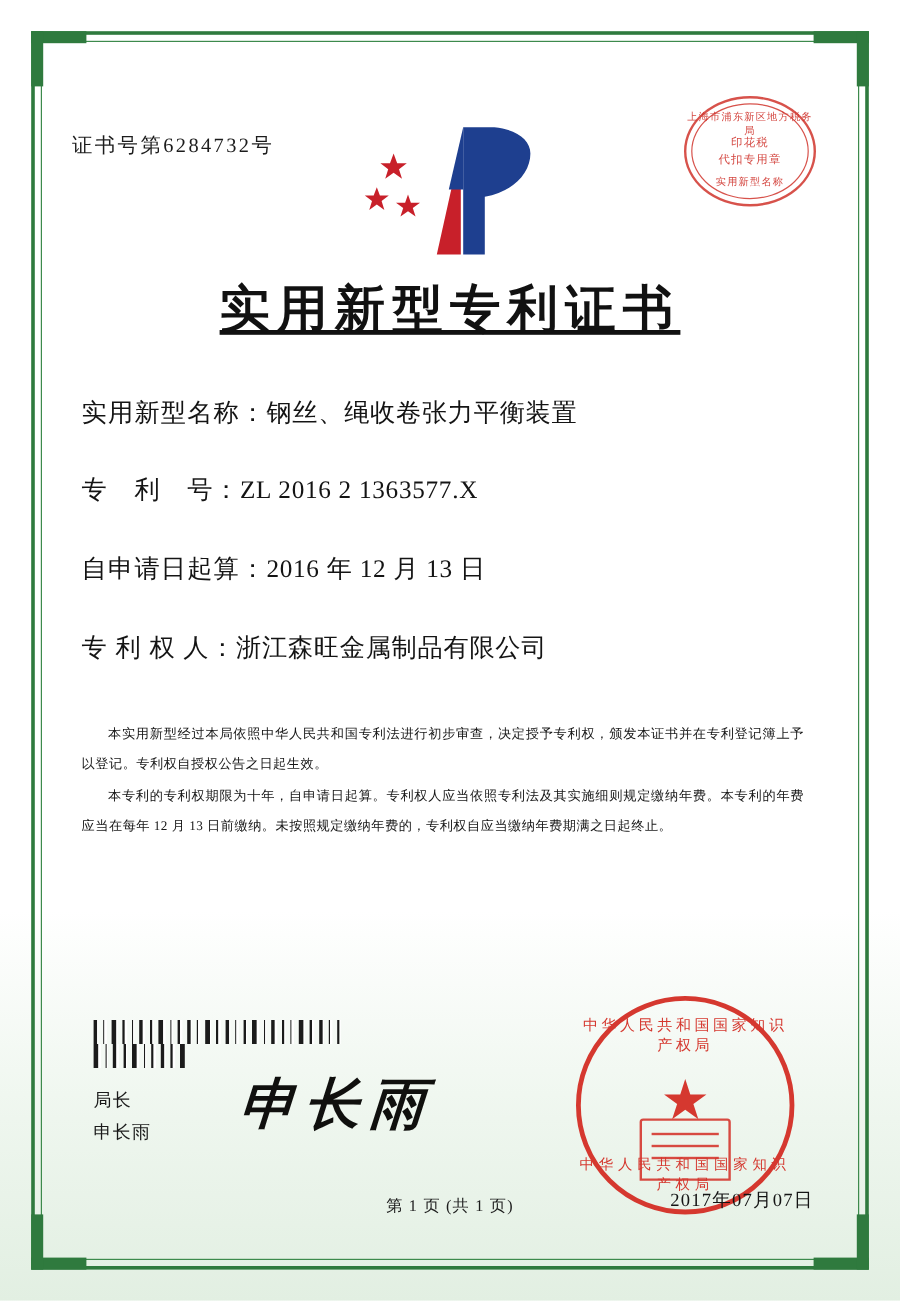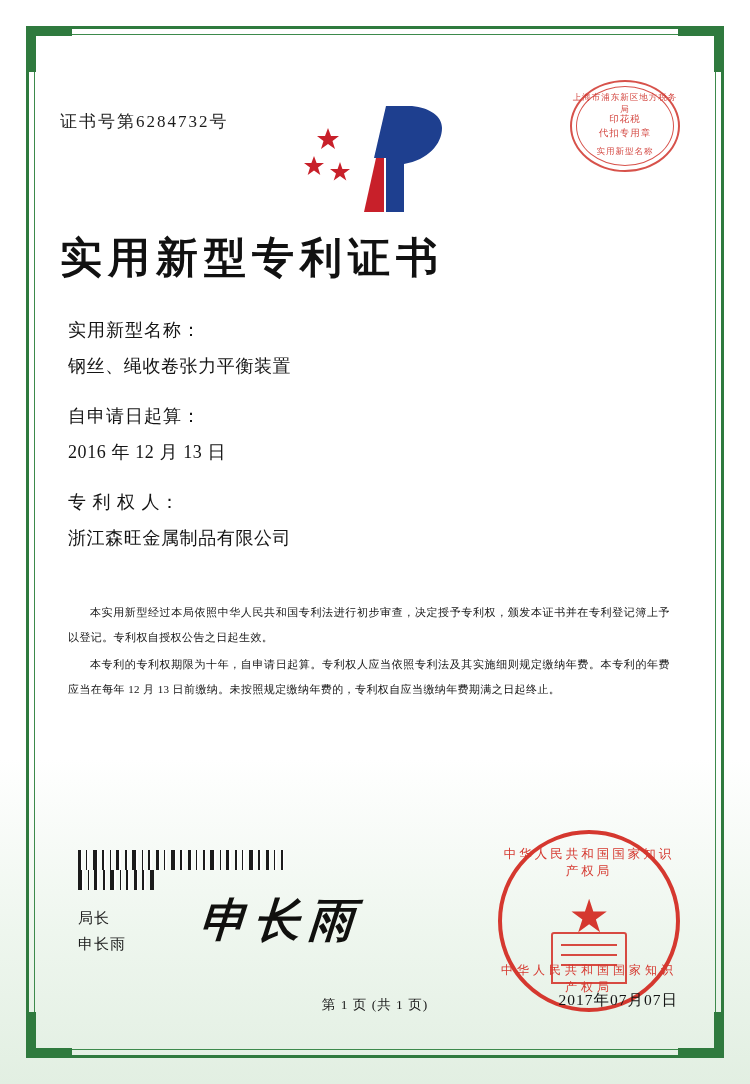--- a/index.html
+++ b/index.html
@@ -114,42 +114,42 @@
   .seal-tax .t2 { top: 33px; }
   .seal-tax .t3 { top: 47px; }
   .seal-tax .t4 { top: 66px; font-size: 8.5px; }
 
   
   .title {
     position: absolute;
     left: 0;
     right: 0;
     top: 170px;
-    text-align: left;
+    text-align: center;
     font-size: 42px;
     font-weight: bold;
     letter-spacing: 6px;
     color: #111;
     font-family: "Liberation Serif", "DejaVu Serif", serif;
+    text-decoration: underline;
   }
 
   
   .fields {
     position: absolute;
     left: 8px;
     right: 0;
     top: 258px;
   }
   .field {
     display: flex;
     align-items: baseline;
     margin-bottom: 26px;
-    font-size: 18px;
+    font-size: 21px;
     color: #141414;
-    flex-direction: column;
   }
   .field .label {
     white-space: pre;
     letter-spacing: 1px;
   }
   .field .value {
     letter-spacing: .6px;
     margin-top: 12px;
   }
 
@@ -203,21 +203,21 @@
     font-style: italic;
     font-weight: bold;
     letter-spacing: 8px;
     color: #10100e;
     transform: skewX(-4deg);
   }
 
   
   .seal-nation {
     position: absolute;
-    right: 10px;
+    right: 28px;
     top: 770px;
     width: 182px;
     height: 182px;
   }
   .seal-nation .ring {
     position: absolute;
     inset: 0;
     border: 4px solid #d5382f;
     border-radius: 50%;
   }
@@ -324,20 +324,24 @@
       <div class="txt t3">代扣专用章</div>
       <div class="txt t4">实用新型名称</div>
     </div>
 
     <div class="title">实用新型专利证书</div>
 
     <div class="fields">
       <div class="field">
         <span class="label">实用新型名称：</span>
         <span class="value">钢丝、绳收卷张力平衡装置</span>
+      </div>
+      <div class="field">
+        <span class="label">专　利　号：</span>
+        <span class="value">ZL 2016 2 1363577.X</span>
       </div>
       <div class="field">
         <span class="label">自申请日起算：</span>
         <span class="value">2016 年 12 月 13 日</span>
       </div>
       <div class="field">
         <span class="label">专 利 权 人：</span>
         <span class="value">浙江森旺金属制品有限公司</span>
       </div>
     </div>

